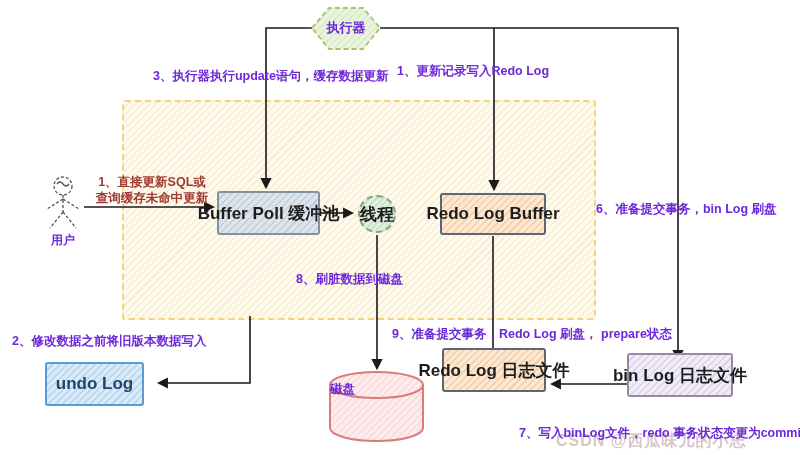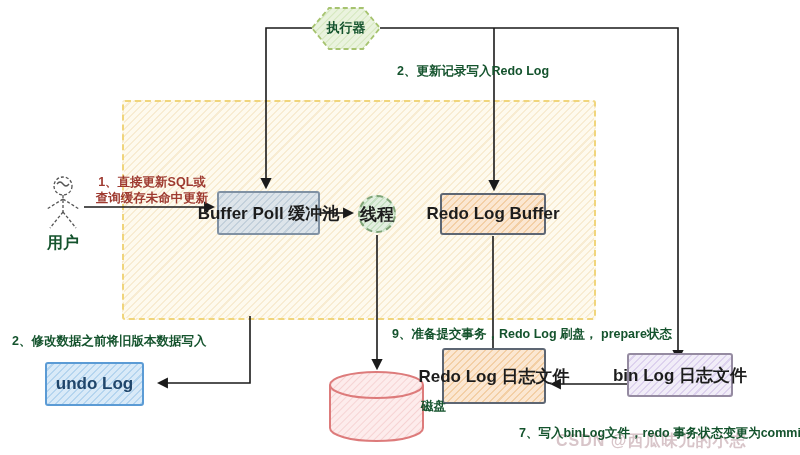--- a/index.html
+++ b/index.html
@@ -9,35 +9,35 @@
   .region{position:absolute;left:122px;top:100px;width:470px;height:216px;z-index:0;
           border:2px dashed #f0d57c;border-radius:3px;
           background:repeating-linear-gradient(135deg,#fefaee 0 3.5px,#f8ecd2 3.5px 5px);}
   .node{position:absolute;display:flex;align-items:center;justify-content:center;
         font-weight:bold;font-size:17px;color:#1c1c1c;z-index:2;box-sizing:border-box;
         border-radius:3px;white-space:nowrap;text-align:center;}
   .buffer-pool{left:217px;top:191px;width:103px;height:44px;border:2px solid #8091a3;
         background:repeating-linear-gradient(135deg,#dde4ea 0 3.5px,#c3d0db 3.5px 5px);}
   .redo-buffer{left:440px;top:193px;width:106px;height:42px;border:2px solid #5d6673;
         background:repeating-linear-gradient(135deg,#fbe7d2 0 3.5px,#f3cfa5 3.5px 5px);}
-  .redo-file{left:442px;top:348px;width:104px;height:56px;border:2px solid #5d6673;
+  .redo-file{left:442px;top:348px;width:104px;height:44px;border:2px solid #5d6673;
         background:repeating-linear-gradient(135deg,#fbe7d2 0 3.5px,#f3cfa5 3.5px 5px);}
   .bin-file{left:627px;top:353px;width:106px;height:44px;border:2px solid #958ba1;
         background:repeating-linear-gradient(135deg,#f1edf8 0 3.5px,#ddd2ee 3.5px 5px);}
   .undo-log{left:45px;top:362px;width:99px;height:44px;border:2px solid #5b9bd5;color:#20466b;
         background:repeating-linear-gradient(135deg,#d9eaf8 0 3.5px,#b5d5ef 3.5px 5px);}
   .thread{left:358px;top:195px;width:38px;height:38px;border:2px dashed #7fa477;
         border-radius:50%;font-size:17px;
         background:repeating-linear-gradient(135deg,#e2efe0 0 3px,#c6e0c2 3px 4.5px);}
-  .lbl{position:absolute;font-size:12.5px;font-weight:bold;color:#14532d;
+  .lbl{position:absolute;font-size:12.5px;font-weight:bold;color:#6d28d9;
        white-space:nowrap;z-index:3;line-height:1.25;}
   .executor-lbl{left:312px;top:8px;width:68px;height:41px;display:flex;align-items:center;
        justify-content:center;font-size:13px;}
-  .disk-lbl{left:330px;top:399px;width:116px;text-align:right;}
-  .user-lbl{left:44px;top:233px;width:38px;text-align:center;font-size:16px;}
+  .disk-lbl{left:330px;top:382px;width:116px;text-align:left;}
+  .user-lbl{left:44px;top:233px;width:38px;text-align:center;font-size:12px;}
   .step1{left:82px;top:175px;width:140px;text-align:center;color:#9e3a30;}
   .step1 span{display:block;}
   .step2{left:12px;top:334px;}
   .step3{left:153px;top:69px;}
   .step4{left:397px;top:64px;}
   .step5{left:392px;top:327px;}
   .step6{left:596px;top:202px;}
   .step7{left:519px;top:426px;}
   .step8{left:296px;top:272px;}
   .watermark{position:absolute;left:556px;top:431px;z-index:2;font-size:16px;
@@ -104,19 +104,22 @@
 
   <div class="lbl executor-lbl">执行器</div>
   <div class="lbl disk-lbl">磁盘</div>
   <div class="lbl user-lbl">用户</div>
 
   <div class="lbl step1">
     <span>1、直接更新SQL或</span>
     <span>查询缓存未命中更新</span>
   </div>
   <div class="lbl step2">2、修改数据之前将旧版本数据写入</div>
-  <div class="lbl step4">2、更新记录写入Redo Log</div>
+  <div class="lbl step3">3、执行器执行update语句，缓存数据更新</div>
+  <div class="lbl step4">1、更新记录写入Redo Log</div>
   <div class="lbl step5">9、准备提交事务，Redo Log 刷盘， prepare状态</div>
+  <div class="lbl step6">6、准备提交事务，bin Log 刷盘</div>
   <div class="lbl step7">7、写入binLog文件，redo 事务状态变更为commit</div>
+  <div class="lbl step8">8、刷脏数据到磁盘</div>
 
   <div class="watermark">CSDN @西瓜味儿的小志</div>
 
 </div>
 
 </body></html>

